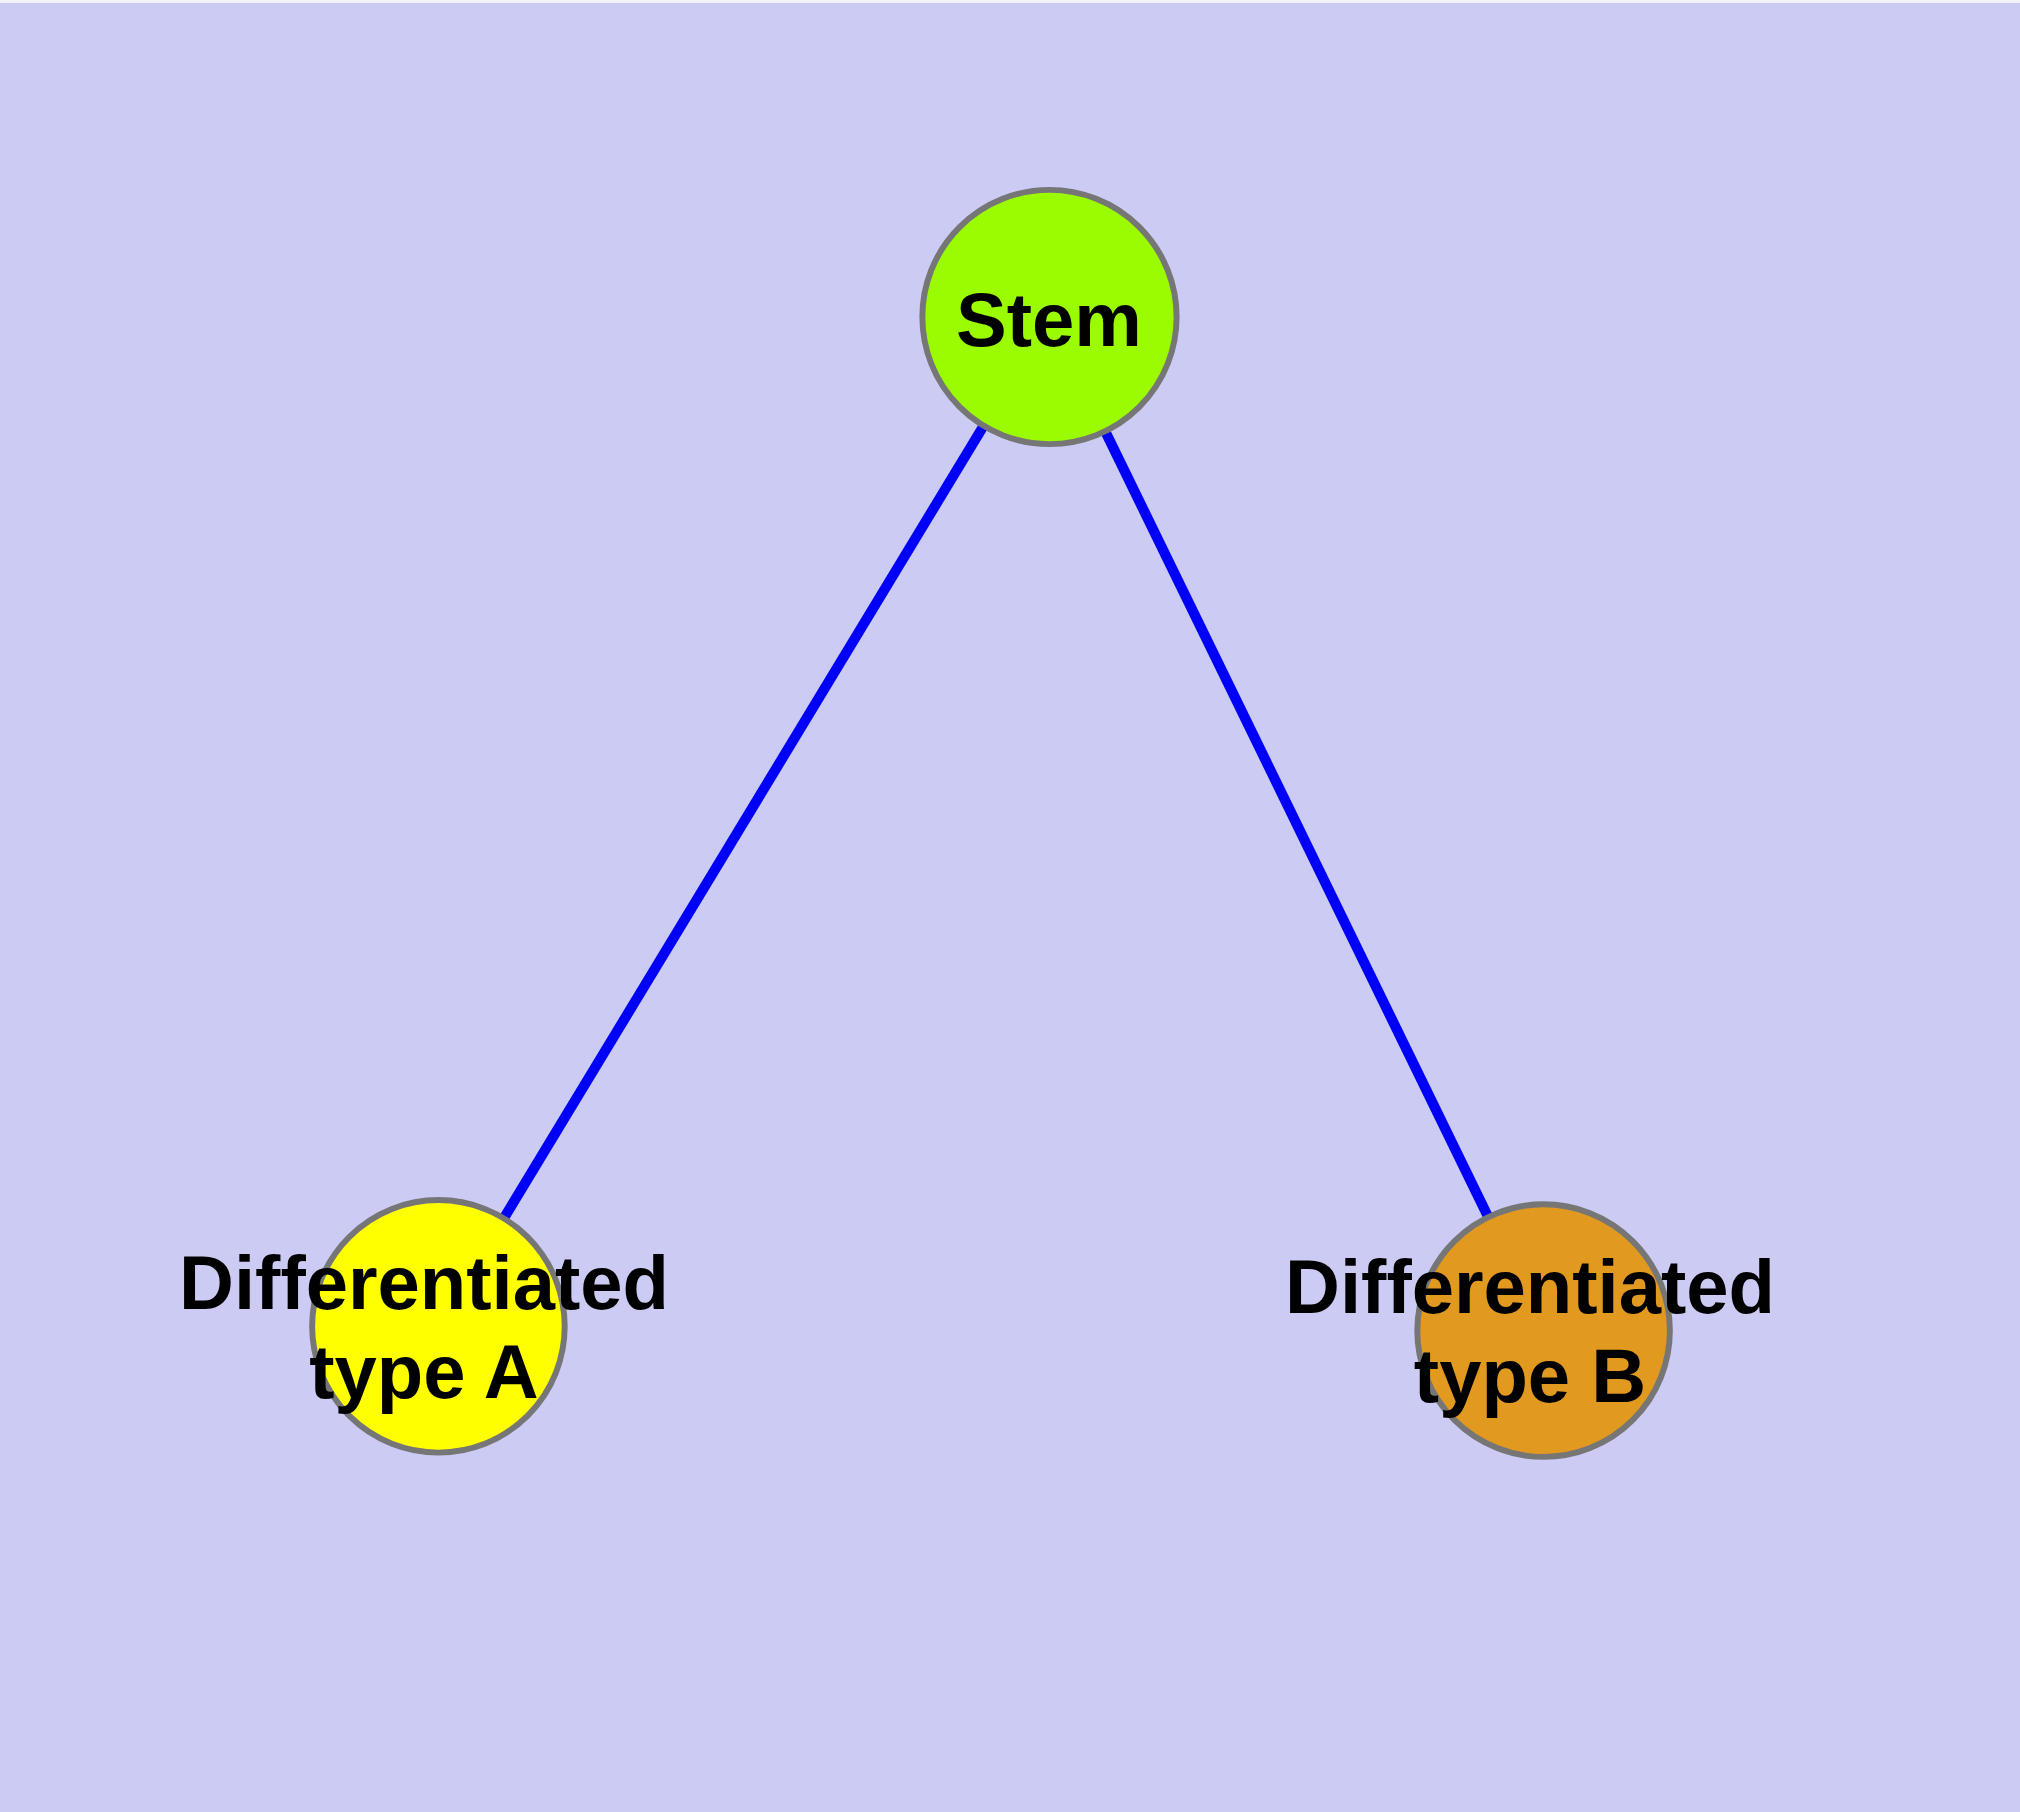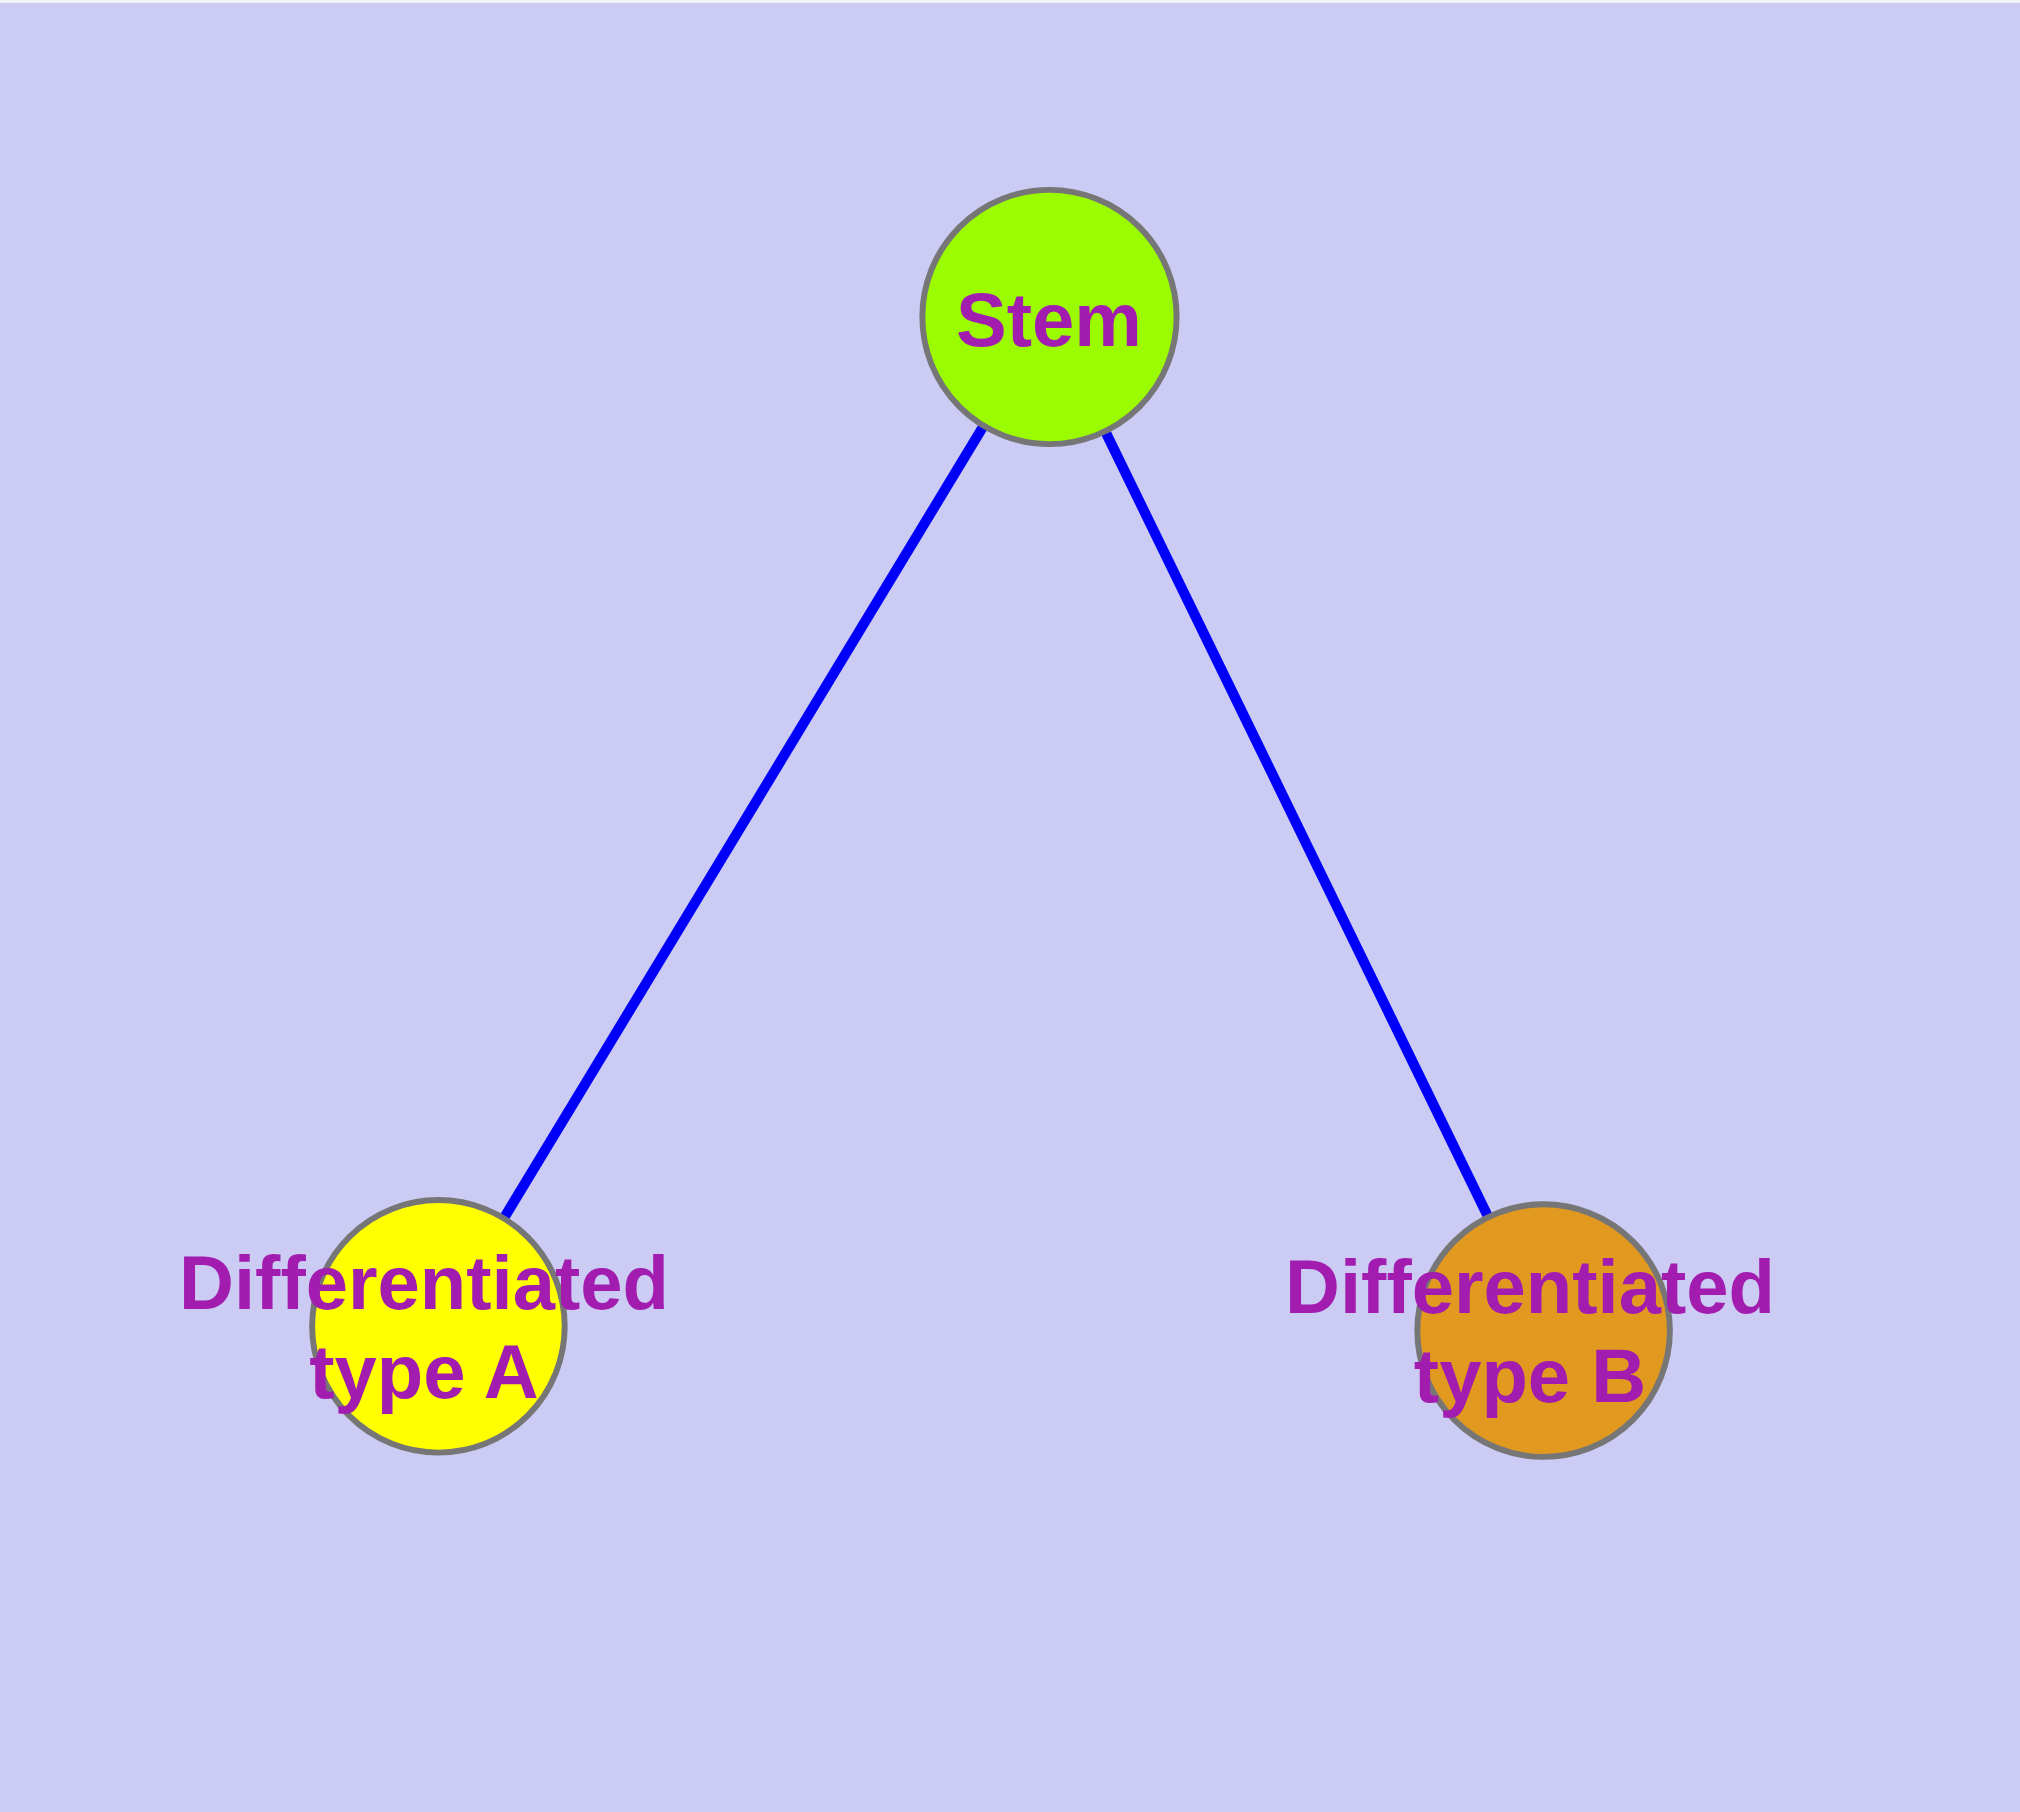--- a/index.html
+++ b/index.html
@@ -33,21 +33,21 @@
     stroke-linecap: butt;
     fill: none;
   }
   .node-circle {
     stroke: #767676;
     stroke-width: 7px;
   }
   .node-label {
     position: absolute;
     transform: translate(-50%, -50%);
-    color: #a21caf;
+    color: #000000;
     font-size: 76px;
     font-weight: bold;
     line-height: 1.17;
     text-align: center;
     white-space: pre-line;
     letter-spacing: 0px;
   }
   .label-stem   { left: 1049px; top: 320px;  }
   .label-type-a { left: 424px;  top: 1328px; }
   .label-type-b { left: 1530px; top: 1332px; }

